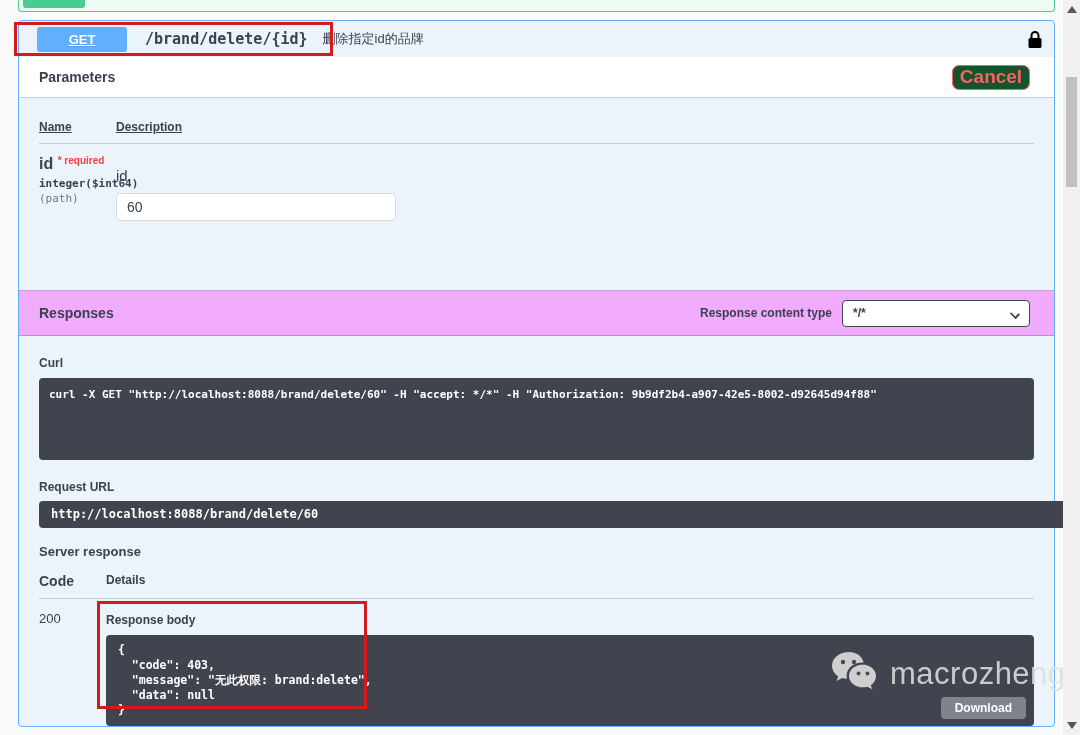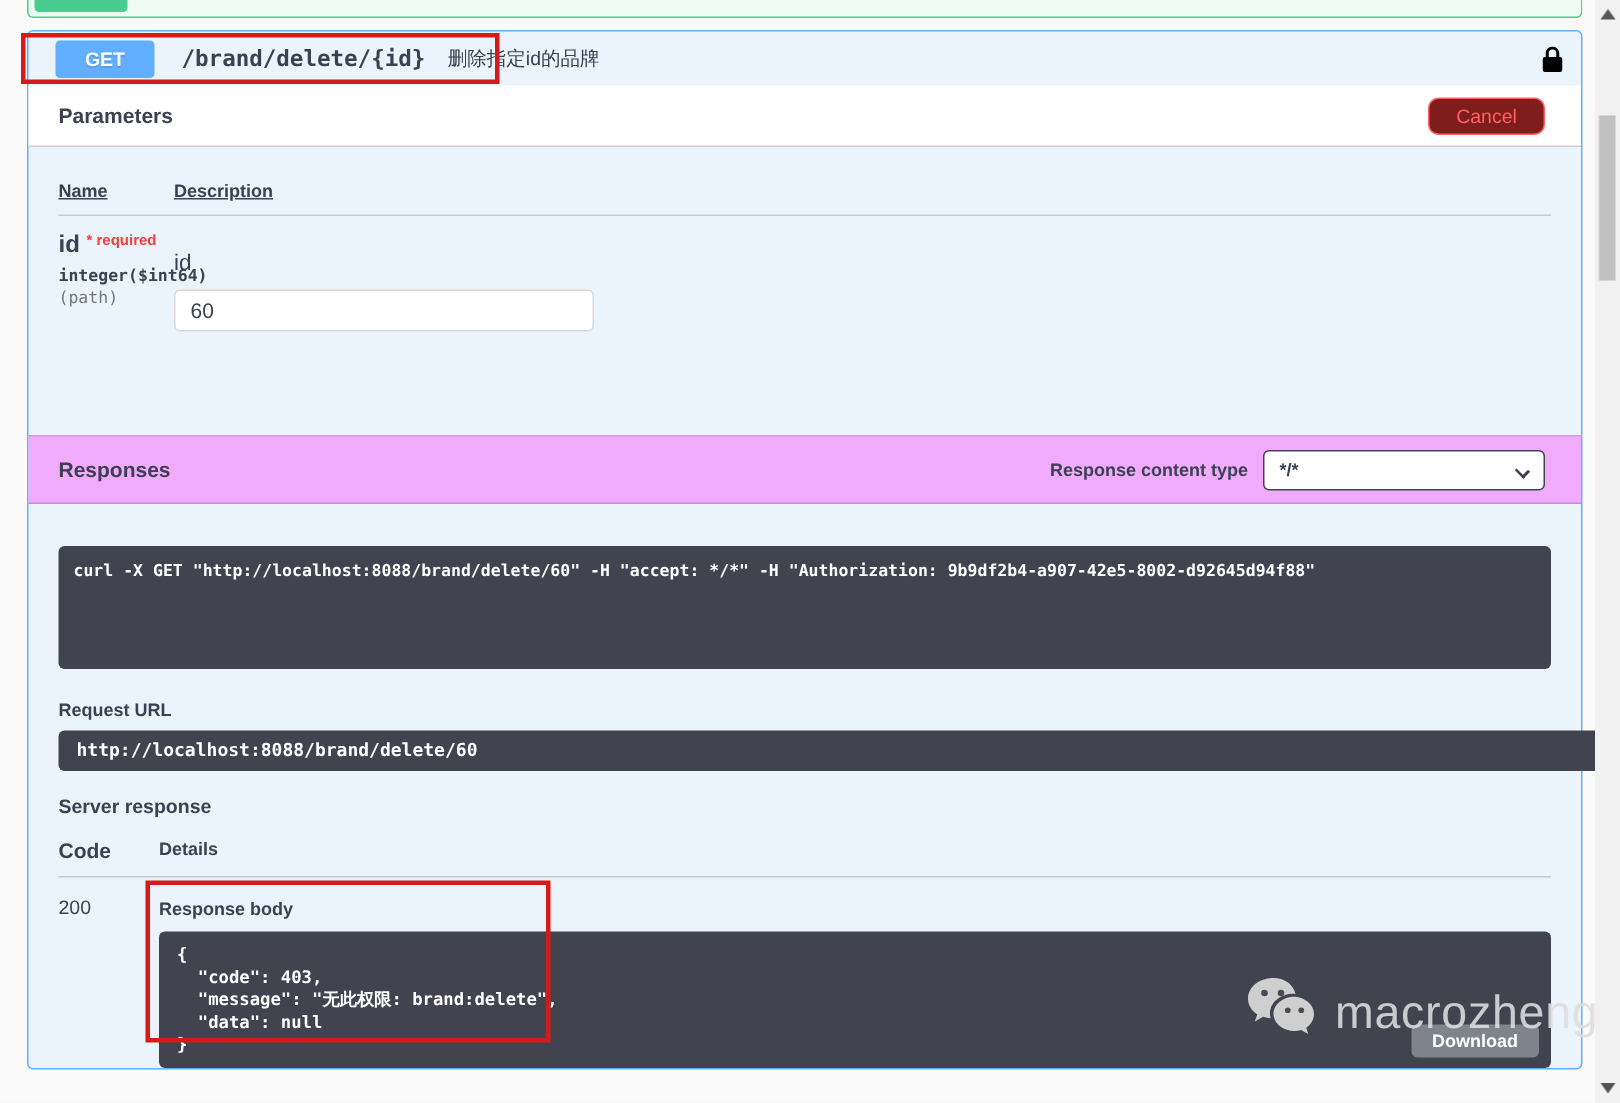--- a/index.html
+++ b/index.html
@@ -11,37 +11,37 @@
   .opblock-green { position:relative; width:1037px; height:12px; overflow:hidden;
     border:1px solid #49cc90; border-top:none; border-radius:0 0 4px 4px; background:#eefaf4; }
   .green-badge { position:absolute; top:-12px; left:4px; width:62px; height:20px;
     background:#49cc90; border-radius:3px; }
 
   
   .opblock { position:relative; margin-top:8px; width:1037px;
     border:1px solid #61affe; border-radius:4px; background:#ebf3fb; }
 
   .opblock-summary { position:relative; display:flex; align-items:center; height:36px; padding:0 12px 0 18px; }
-  .method-badge { display:inline-block; width:66px; padding:5px 0; text-align:center;
+  .method-badge { display:inline-block; width:90px; padding:5px 0; text-align:center;
     background:#61affe; color:#fff; font-weight:bold; font-size:13px; border-radius:3px;
-    text-shadow:0 1px 0 rgba(0,0,0,.1); }
+    text-shadow:0 1px 0 rgba(0,0,0,.1);text-decoration:underline; }
   .path { margin-left:18px; font-family:"DejaVu Sans Mono","Liberation Mono",monospace;
     font-weight:bold; font-size:15px; color:#3b4151; }
   .desc { margin-left:15px; font-size:13px; color:#3b4151; }
   .lock { margin-left:auto; display:flex; align-items:center; }
 
   .red-box { position:absolute; border:3px solid #d51a1a; pointer-events:none; z-index:5; }
   .red-box-summary { left:-5px; top:1px; width:319px; height:34px; }
 
   .params-header { display:flex; align-items:center; height:41px; padding:0 24px 0 20px;
     background:#fff; border-bottom:1px solid rgba(59,65,81,.25); }
   .section-title { font-size:14px; font-weight:bold; }
-  .cancel-btn { margin-left:auto; width:78px; height:25px; background:#7f1d1d;
-    border:1.5px solid #ff6060; border-radius:7px; color:#ff6060; font-weight:normal;
-    font-size:13px; font-family:inherit; cursor:pointer; }
+  .cancel-btn { margin-left:auto; width:78px; height:25px; background:#14532d;
+    border:1.5px solid #ff6060; border-radius:7px; color:#ff6060; font-weight:bold;
+    font-size:19px; font-family:inherit; cursor:pointer; }
 
   .params-body { padding:22px 20px 22px 20px; }
   .cols-row { display:flex; font-size:12px; font-weight:bold; margin-bottom:9px;text-decoration:underline; }
   .col-name-h { width:77px; }
   .divider { border:none; border-top:1px solid rgba(59,65,81,.22); }
   .param-row { display:flex; margin-top:11px; }
   .p-name { width:77px; font-size:16px; }
   .p-name .pname-txt { font-weight:bold; }
   .p-required { color:#f53e3e; font-size:10px; font-weight:bold; vertical-align:top; }
   .p-type { margin-top:4px; font-family:"DejaVu Sans Mono","Liberation Mono",monospace;
@@ -167,20 +167,21 @@
       <div class="ct-wrap">
         <span class="ct-label">Response content type</span>
         <div class="ct-select">
           <span>*/*</span>
           <span class="ct-chevron"></span>
         </div>
       </div>
     </div>
 
     <div class="responses-body">
+      <div class="small-label">Curl</div>
       <pre class="curl-box">curl -X GET "http://localhost:8088/brand/delete/60" -H "accept: */*" -H "Authorization: 9b9df2b4-a907-42e5-8002-d92645d94f88"</pre>
 
       <div class="small-label rurl-label">Request URL</div>
       <pre class="rurl-box">http://localhost:8088/brand/delete/60</pre>
 
       <div class="sr-label">Server response</div>
       <div class="code-cols">
         <span class="code-h">Code</span>
         <span class="details-h">Details</span>
       </div>

